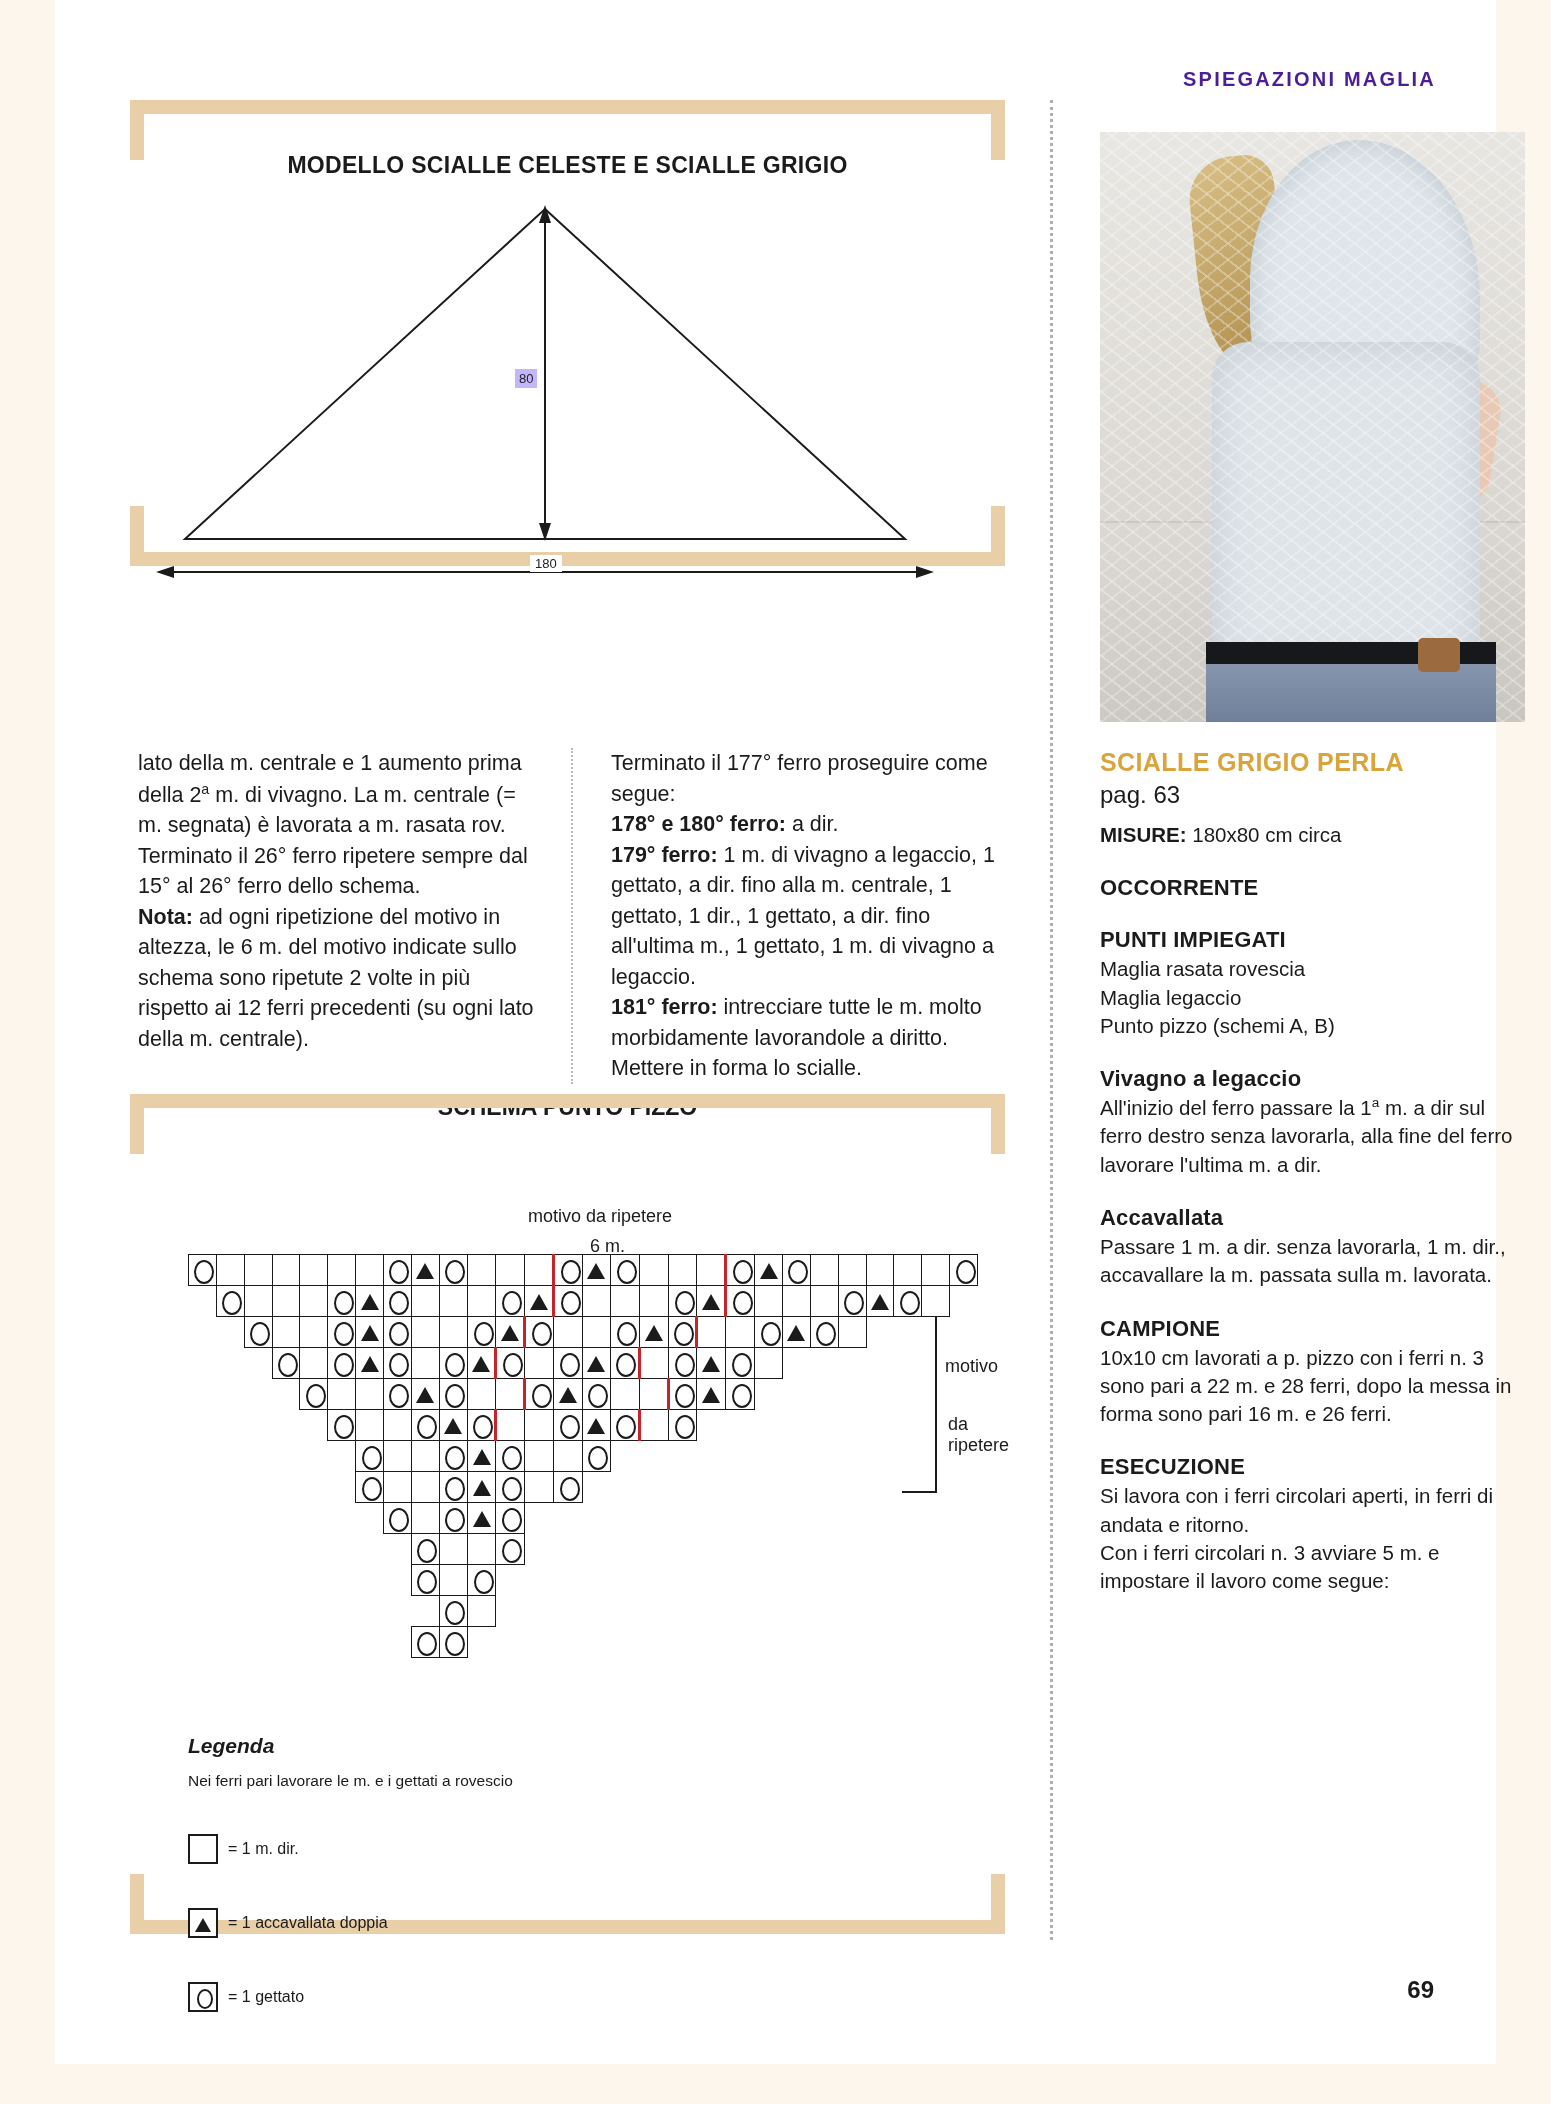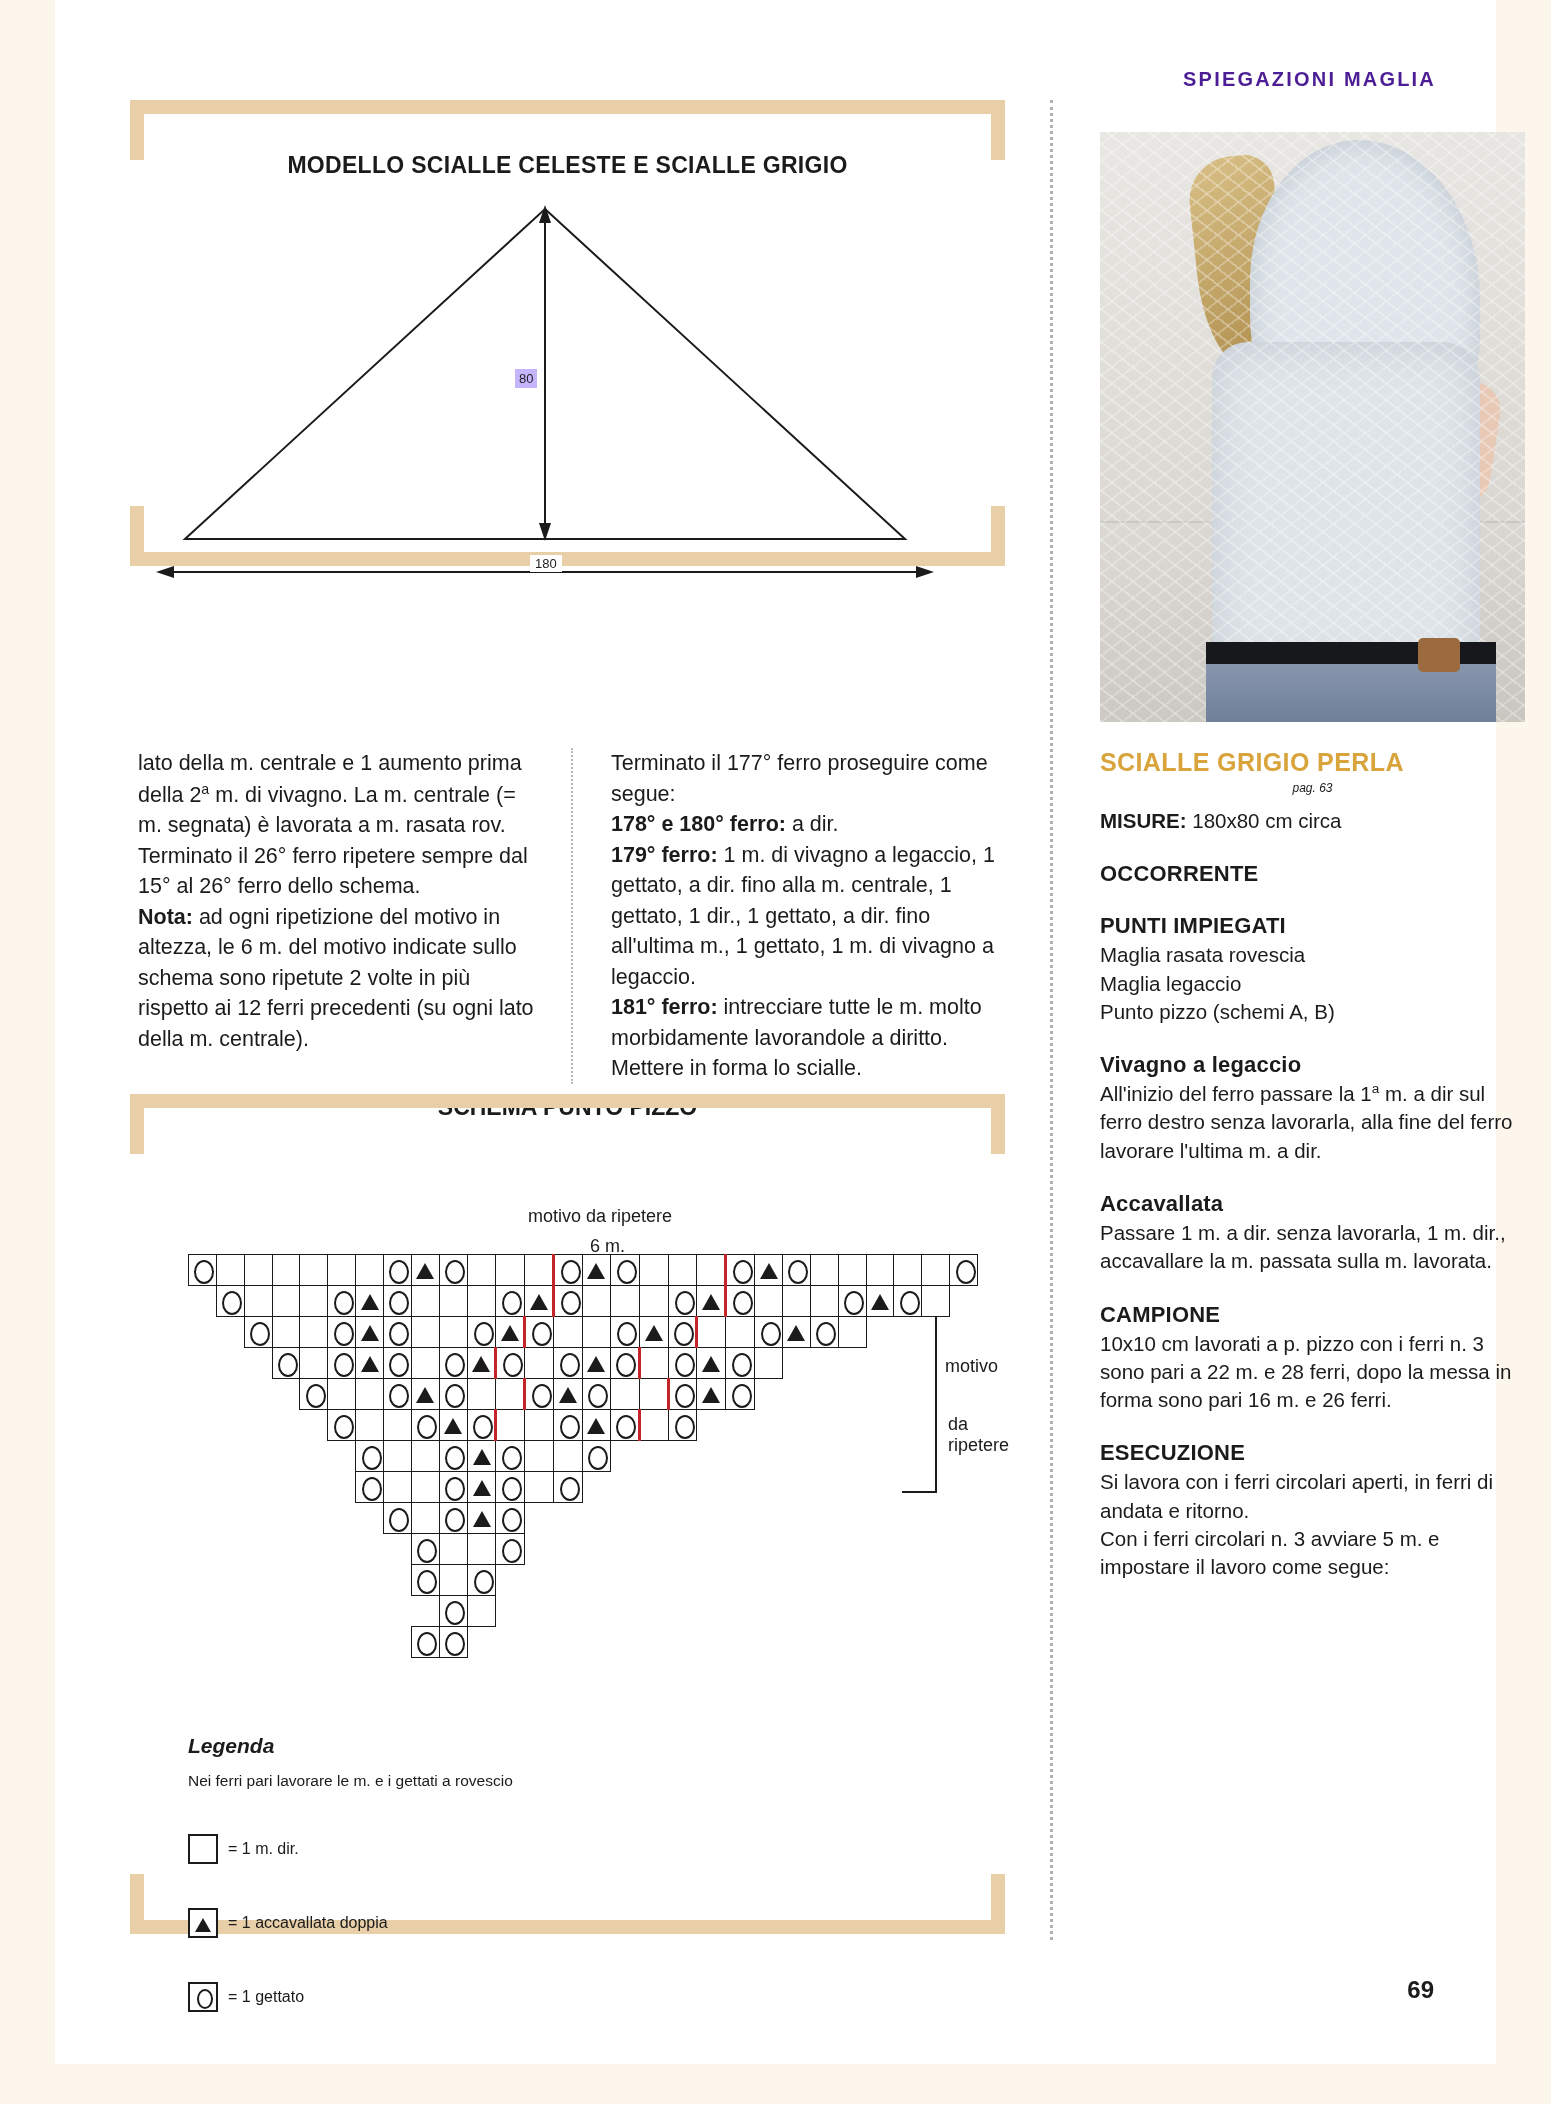--- a/index.html
+++ b/index.html
@@ -177,21 +177,21 @@
     background-image:
       repeating-linear-gradient(38deg, rgba(255,255,255,.55) 0 2px, transparent 2px 13px),
       repeating-linear-gradient(-38deg, rgba(255,255,255,.45) 0 2px, transparent 2px 13px);
     mix-blend-mode:screen;
   }
 
   h2.section-title {
     font-size:25px; color:#d9a43c; letter-spacing:0.4px;
     margin:26px 0 0 0; font-weight:bold;
   }
-  .page-ref { text-align:center; font-style:italic; font-size:12px; margin:4px 0 12px 0; }
+  .page-ref { text-align:left; font-size:24px; margin:4px 0 12px 0; }
   .rblock { font-size:20.5px; line-height:1.38; }
   .rblock .lbl { font-weight:bold; }
   h3.rhead {
     font-size:22px; font-weight:bold; margin:26px 0 2px 0; letter-spacing:0.2px;
   }
   .rblock p { margin:0; }
   .folio {
     position:absolute; right:62px; bottom:60px;
     font-size:24px; font-weight:bold;
   }

